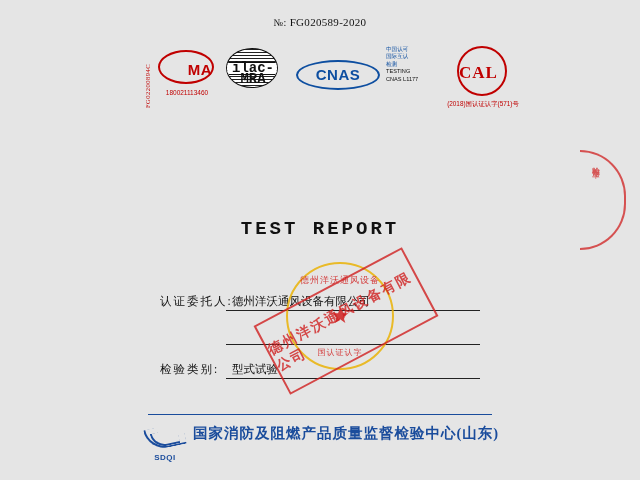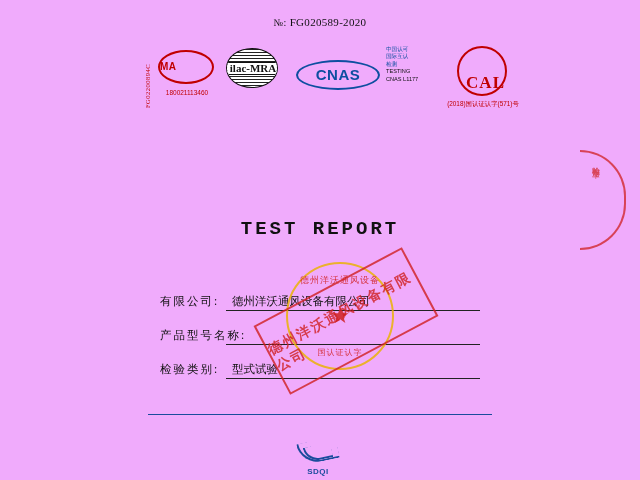--- a/index.html
+++ b/index.html
@@ -12,21 +12,21 @@
     height: 480px;
     overflow: hidden;
     font-family: "Liberation Serif", serif;
     color: #111;
     position: relative;
   }
   .page {
     position: relative;
     width: 640px;
     height: 480px;
-    background: #f0abfc;
+    background: #e5e5e5;
   }
 
   
   .report-no {
     position: absolute;
     top: 16px;
     left: 0;
     width: 640px;
     text-align: center;
     font-size: 11px;
@@ -76,22 +76,22 @@
     height: 34px;
     border: 2px solid #c00000;
     border-radius: 50%;
     box-sizing: border-box;
   }
   .ilac-oval .inner-text {
     position: absolute;
     top: 9px;
     left: 0;
     width: 100%;
-    text-align: left;
-    font-size: 10px;
+    text-align: right;
+    font-size: 15px;
     font-weight: bold;
     color: #c00000;
     font-family: "Liberation Sans", sans-serif;
     letter-spacing: 0.5px;
   }
   .ilac-code {
     margin-top: 5px;
     font-size: 6.5px;
     color: #c00000;
     text-align: center;
@@ -123,24 +123,24 @@
     width: 56px;
     height: 13px;
     background: #fff;
     border-top: 1px solid #111;
     border-bottom: 1px solid #111;
     box-sizing: border-box;
   }
   .mra-circle .band span {
     display: block;
     text-align: center;
-    font-size: 11px;
+    font-size: 14px;
     font-weight: bold;
     line-height: 11px;
-    font-family: Liberation Serif, serif;
+    font-family: Liberation Mono, monospace;
     color: #111;
   }
 
   
   .logo-cnas { left: 166px; width: 86px; }
   .cnas-ellipse {
     position: relative;
     margin-top: 16px;
     width: 84px;
     height: 30px;
@@ -183,24 +183,24 @@
     position: relative;
     margin: 2px auto 0 auto;
     width: 50px;
     height: 50px;
     border: 2px solid #c00000;
     border-radius: 50%;
     box-sizing: border-box;
   }
   .cal-circle .cal-txt {
     position: absolute;
-    top: 25px;
+    top: 15px;
     left: 0;
     width: 100%;
-    text-align: right;
+    text-align: left;
     font-size: 17px;
     font-weight: bold;
     color: #c00000;
     font-family: "Liberation Serif", serif;
     letter-spacing: 1px;
   }
   .cal-sub {
     position: absolute;
     top: 56px;
     left: -10px;
@@ -492,26 +492,25 @@
         <div class="cal-txt">CAL</div>
       </div>
       <div class="cal-sub">(2018)国认证认字(571)号</div>
     </div>
   </div>
 
   <div class="title-en">TEST REPORT</div>
 
   <div class="fields">
     <div class="field-row">
-      <span class="field-label">有限公司:</span>
+      <span class="field-label">认证委托人:</span>
       <span class="field-value">德州洋沃通风设备有限公司</span>
       <span class="field-line"></span>
     </div>
     <div class="field-row">
-      <span class="field-label">产品型号名称:</span>
       <span class="field-line"></span>
     </div>
     <div class="field-row">
       <span class="field-label">检验类别:</span>
       <span class="field-value">型式试验</span>
       <span class="field-line"></span>
     </div>
   </div>
 
   <div class="seal-round">
@@ -531,16 +530,17 @@
   </div>
 
   <div class="footer-rule"></div>
   <div class="footer">
     <div class="footer-inner">
       <div class="sdqi-mark">
         <div class="swoosh"></div>
         <div class="swoosh2"></div>
         <div class="sdqi-text">SDQI</div>
       </div>
+      <div class="footer-cn">国家消防及阻燃产品质量监督检验中心(山东)</div>
     </div>
   </div>
 
 </div>
 
 </body></html>

